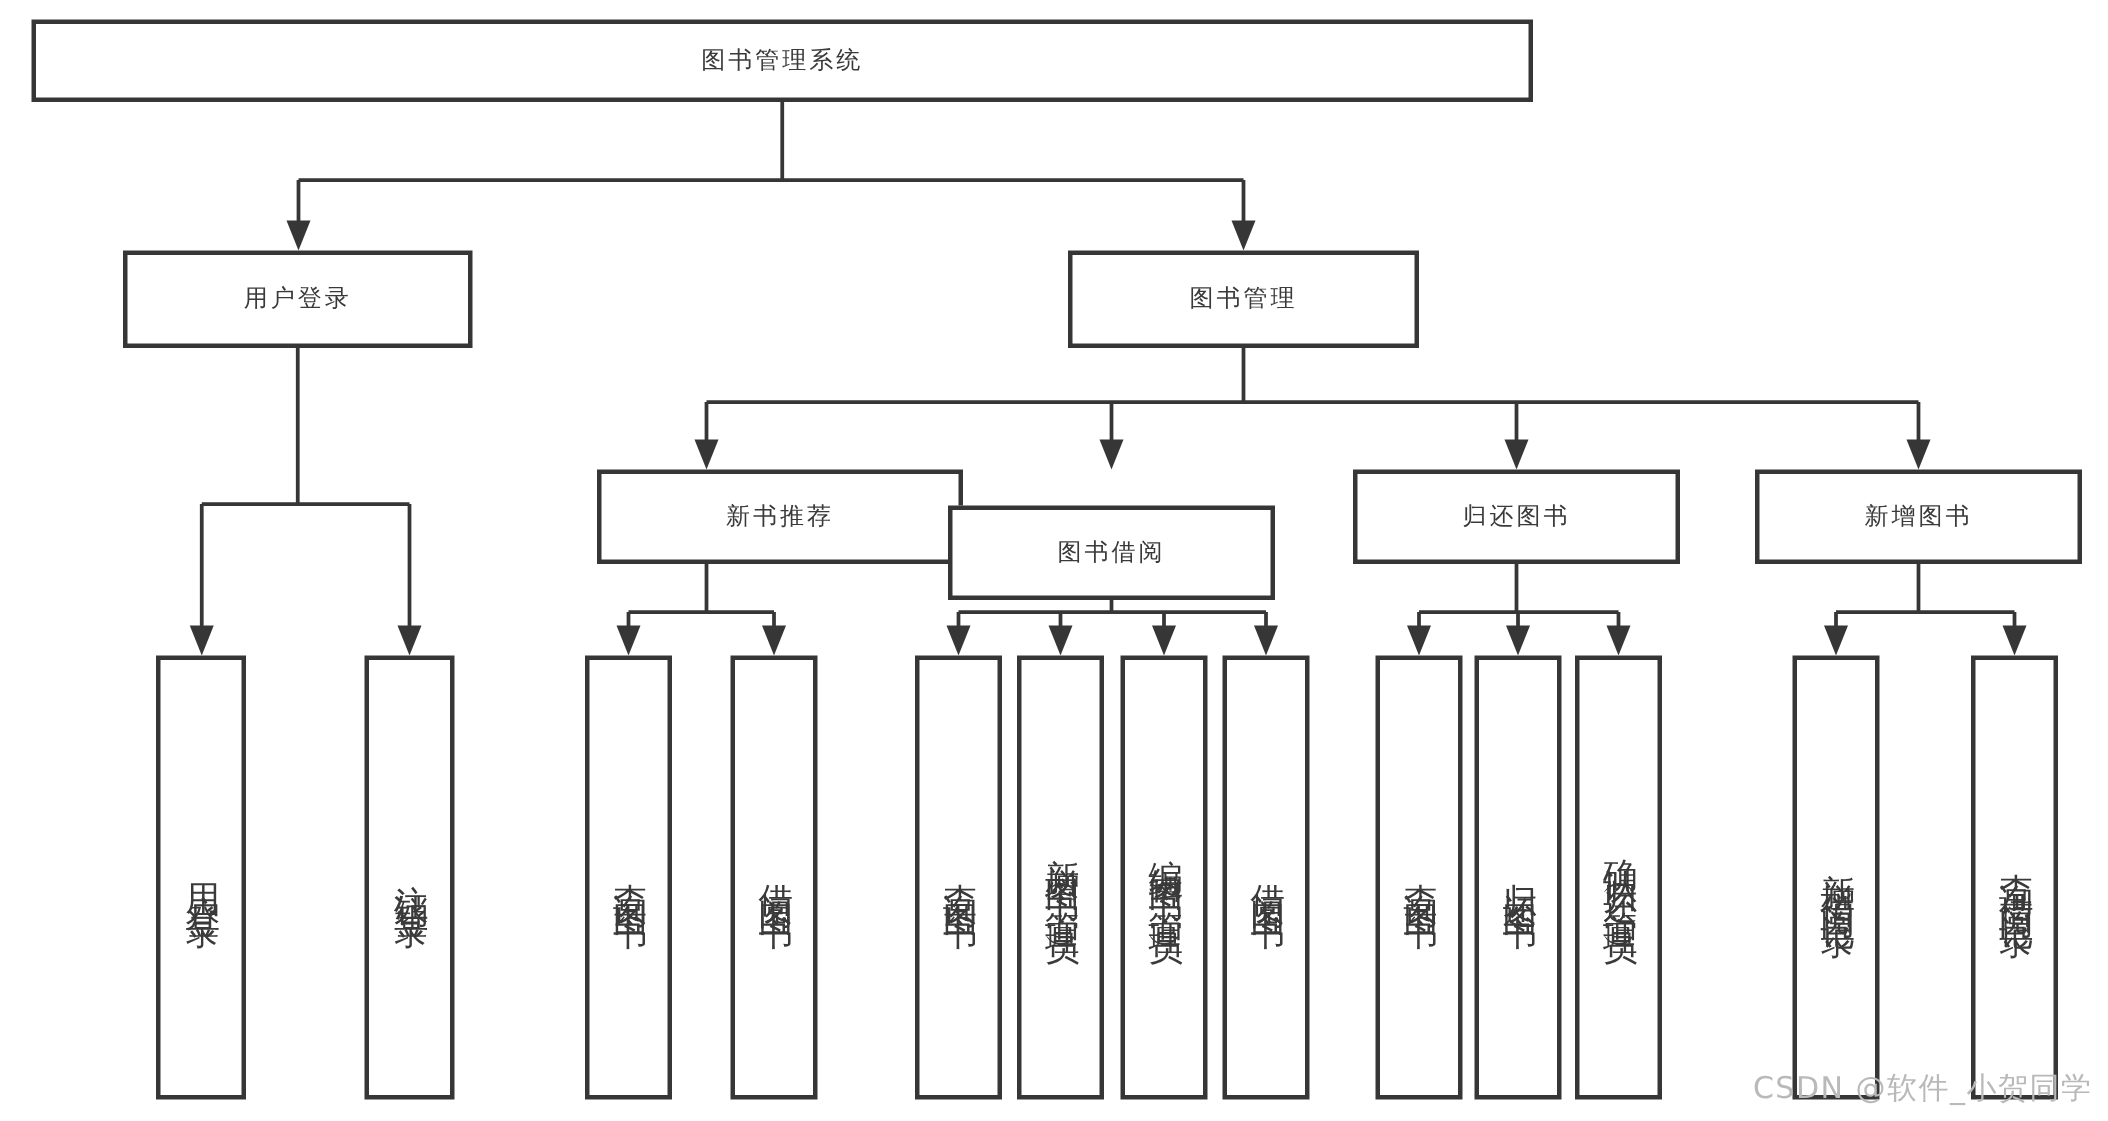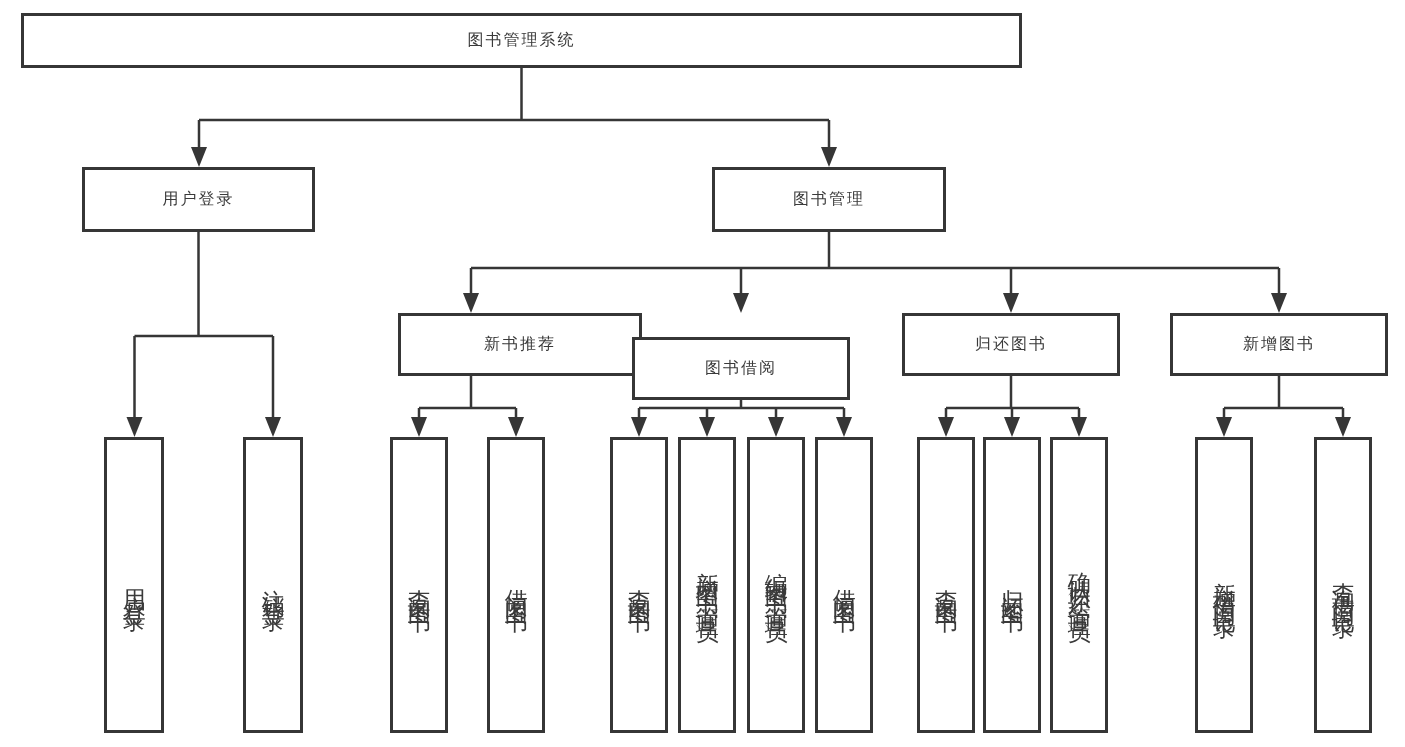--- a/index.html
+++ b/index.html
@@ -149,14 +149,15 @@
   <div class="node leaf" id="n-g3-2">编辑图书（管理员）</div>
   <div class="node leaf" id="n-g3-3">借阅图书</div>
 
   <div class="node leaf" id="n-g4-0">查询图书</div>
   <div class="node leaf" id="n-g4-1">归还图书</div>
   <div class="node leaf" id="n-g4-2">确认归还（管理员）</div>
 
   <div class="node leaf" id="n-g5-0">新增借阅记录</div>
   <div class="node leaf" id="n-g5-1">查询借阅记录</div>
 
+  <div id="watermark">CSDN @软件_小贺同学</div>
 
 </div>
 
 </body></html>

